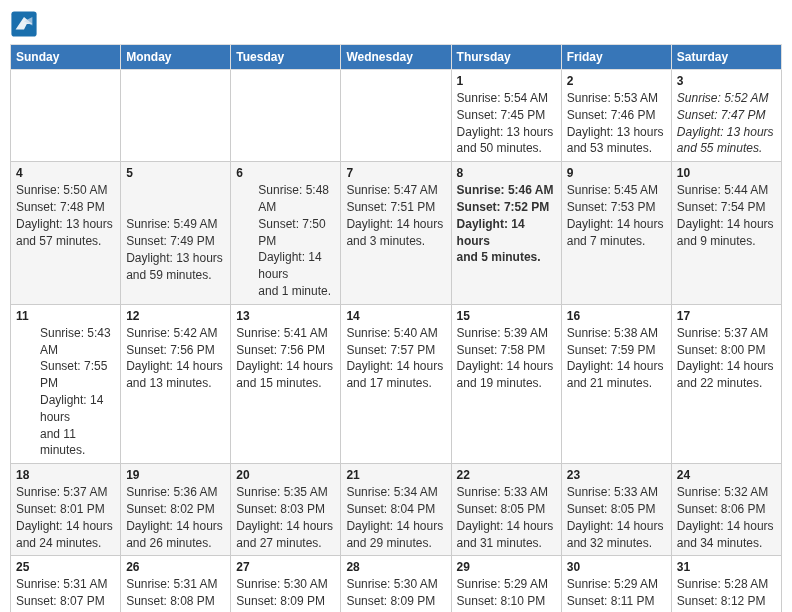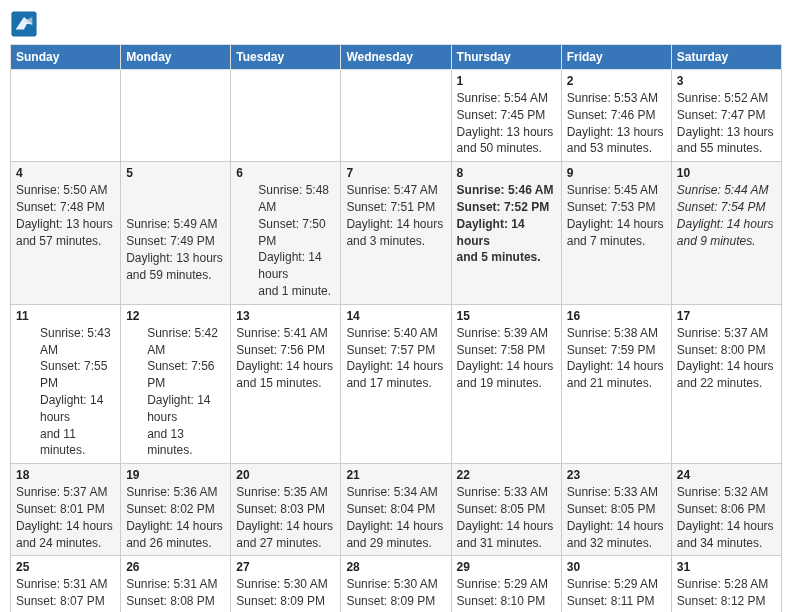--- a/index.html
+++ b/index.html
@@ -126,21 +126,21 @@
         </td>
         <td>
           <div class="day-number">2</div>
           <div class="day-info" style="white-space: pre-line;">Sunrise: 5:53 AM
 Sunset: 7:46 PM
 Daylight: 13 hours
 and 53 minutes.</div>
         </td>
         <td>
           <div class="day-number">3</div>
-          <div class="day-info" style="white-space: pre-line;">Sunrise: 5:52 AM
+          <div class="day-info" style="white-space: pre-line; font-style: italic;">Sunrise: 5:52 AM
 Sunset: 7:47 PM
 Daylight: 13 hours
 and 55 minutes.</div>
         </td>
       </tr>
       <tr>
         <td>
           <div class="day-number">4</div>
           <div class="day-info" style="white-space: pre-line;">Sunrise: 5:50 AM
 Sunset: 7:48 PM
@@ -177,37 +177,37 @@
         </td>
         <td>
           <div class="day-number">9</div>
           <div class="day-info" style="white-space: pre-line;">Sunrise: 5:45 AM
 Sunset: 7:53 PM
 Daylight: 14 hours
 and 7 minutes.</div>
         </td>
         <td>
           <div class="day-number">10</div>
-          <div class="day-info" style="white-space: pre-line; font-style: italic;">Sunrise: 5:44 AM
+          <div class="day-info" style="white-space: pre-line;">Sunrise: 5:44 AM
 Sunset: 7:54 PM
 Daylight: 14 hours
 and 9 minutes.</div>
         </td>
       </tr>
       <tr>
         <td>
           <div class="day-number">11</div>
           <div class="day-info" style="white-space: pre-line; margin-left: 24px;">Sunrise: 5:43 AM
 Sunset: 7:55 PM
 Daylight: 14 hours
 and 11 minutes.</div>
         </td>
         <td>
           <div class="day-number">12</div>
-          <div class="day-info" style="white-space: pre-line; margin-left: 21px;">Sunrise: 5:42 AM
+          <div class="day-info" style="white-space: pre-line;">Sunrise: 5:42 AM
 Sunset: 7:56 PM
 Daylight: 14 hours
 and 13 minutes.</div>
         </td>
         <td>
           <div class="day-number">13</div>
           <div class="day-info" style="white-space: pre-line;">Sunrise: 5:41 AM
 Sunset: 7:56 PM
 Daylight: 14 hours
 and 15 minutes.</div>

